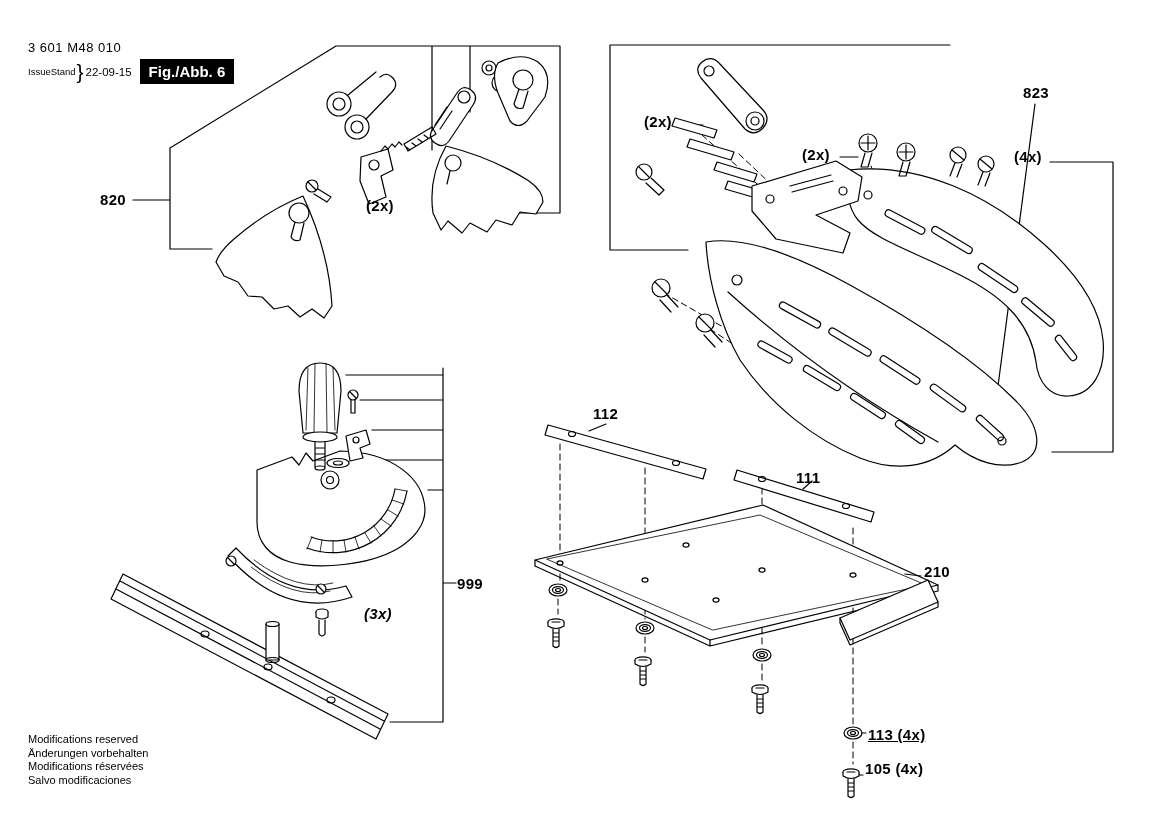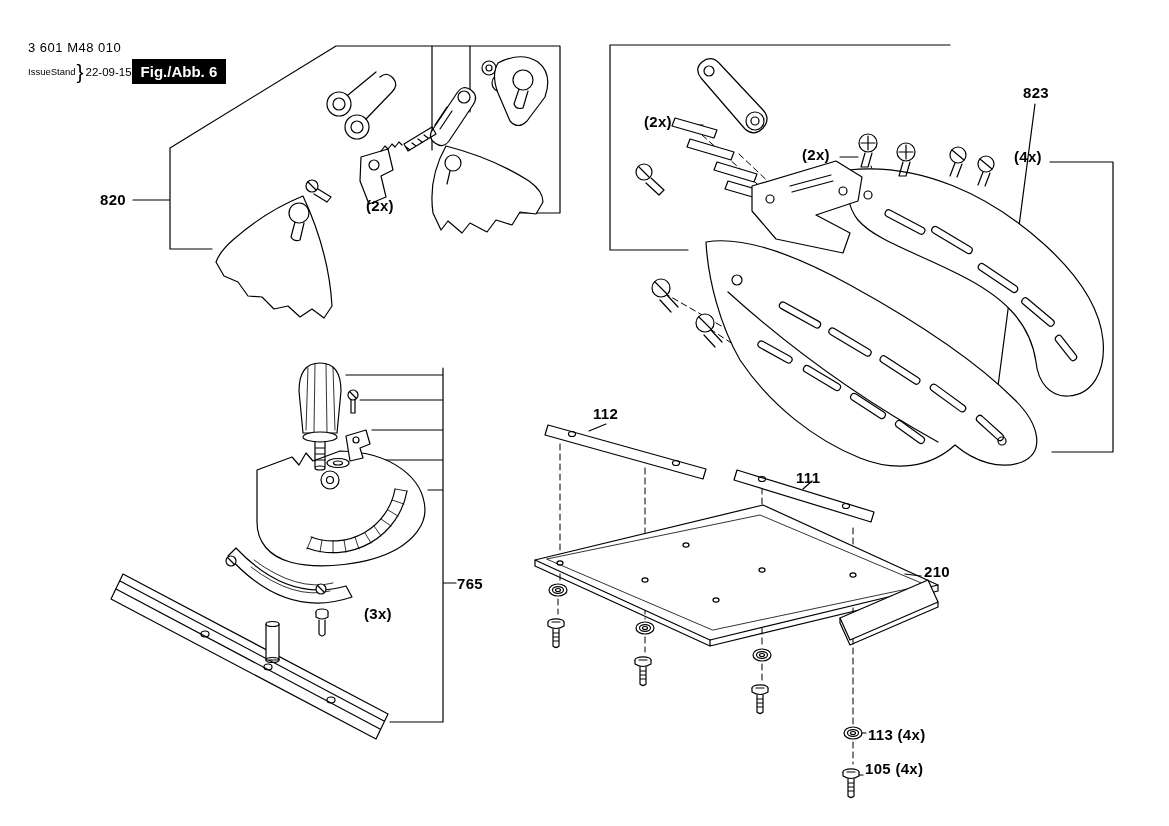--- a/index.html
+++ b/index.html
@@ -13,21 +13,21 @@
   .drawing .fw { fill:#ffffff; }
   .drawing .dash { stroke-dasharray:6 4; stroke-width:1; }
   .drawing .thin { stroke-width:0.8; }
   .callout { position:absolute; font-size:15px; font-weight:bold; white-space:nowrap; letter-spacing:0.3px; }
   .title-block { position:absolute; left:28px; top:40px; }
   .part-number { font-size:13px; letter-spacing:0.5px; }
   .issue-row { display:flex; align-items:center; margin-top:4px; }
   .issue-stand { display:flex; flex-direction:row; font-size:9.5px; line-height:10px; }
   .brace { font-size:21px; font-weight:normal; margin:0 2px 0 1px; }
   .issue-date { font-size:11.5px; }
-  .fig-box { background:#000; color:#fff; font-size:15px; font-weight:bold; padding:4px 9px; margin-left:0; }
+  .fig-box { background:#000; color:#fff; font-size:15px; font-weight:bold; padding:4px 9px; margin-left:8px; }
   .footer-notes { position:absolute; left:28px; top:733px; font-size:11px; line-height:13.5px; }
 </style>
 </head>
 <body>
 
 <div class="page">
 
   <svg class="drawing" width="1169" height="826" viewBox="0 0 1169 826">
 
     <g>
@@ -293,19 +293,25 @@
 
   <div class="callout" style="left:100px;top:191px;">820</div>
   <div class="callout" style="left:366px;top:197px;">(2x)</div>
   <div class="callout" style="left:1023px;top:84px;">823</div>
   <div class="callout" style="left:644px;top:113px;">(2x)</div>
   <div class="callout" style="left:802px;top:146px;">(2x)</div>
   <div class="callout" style="left:1014px;top:148px;">(4x)</div>
   <div class="callout" style="left:593px;top:405px;">112</div>
   <div class="callout" style="left:796px;top:469px;">111</div>
   <div class="callout" style="left:924px;top:563px;">210</div>
-  <div class="callout" style="left:457px;top:575px;">765</div>
-  <div class="callout" style="left:364px;top:605px;">(3x)</div>
-  <div class="callout" style="left:868px;top:726px;">113 (4x)</div>
+  <div class="callout" style="left:457px;top:575px;">999</div>
+  <div class="callout" style="left:364px;top:605px;font-style:italic;">(3x)</div>
+  <div class="callout" style="left:868px;top:726px;text-decoration:underline;">113 (4x)</div>
   <div class="callout" style="left:865px;top:760px;">105 (4x)</div>
 
+  <div class="footer-notes">
+    <div>Modifications reserved</div>
+    <div>Änderungen vorbehalten</div>
+    <div>Modifications réservées</div>
+    <div>Salvo modificaciones</div>
+  </div>
 
 </div>
 
 </body></html>

